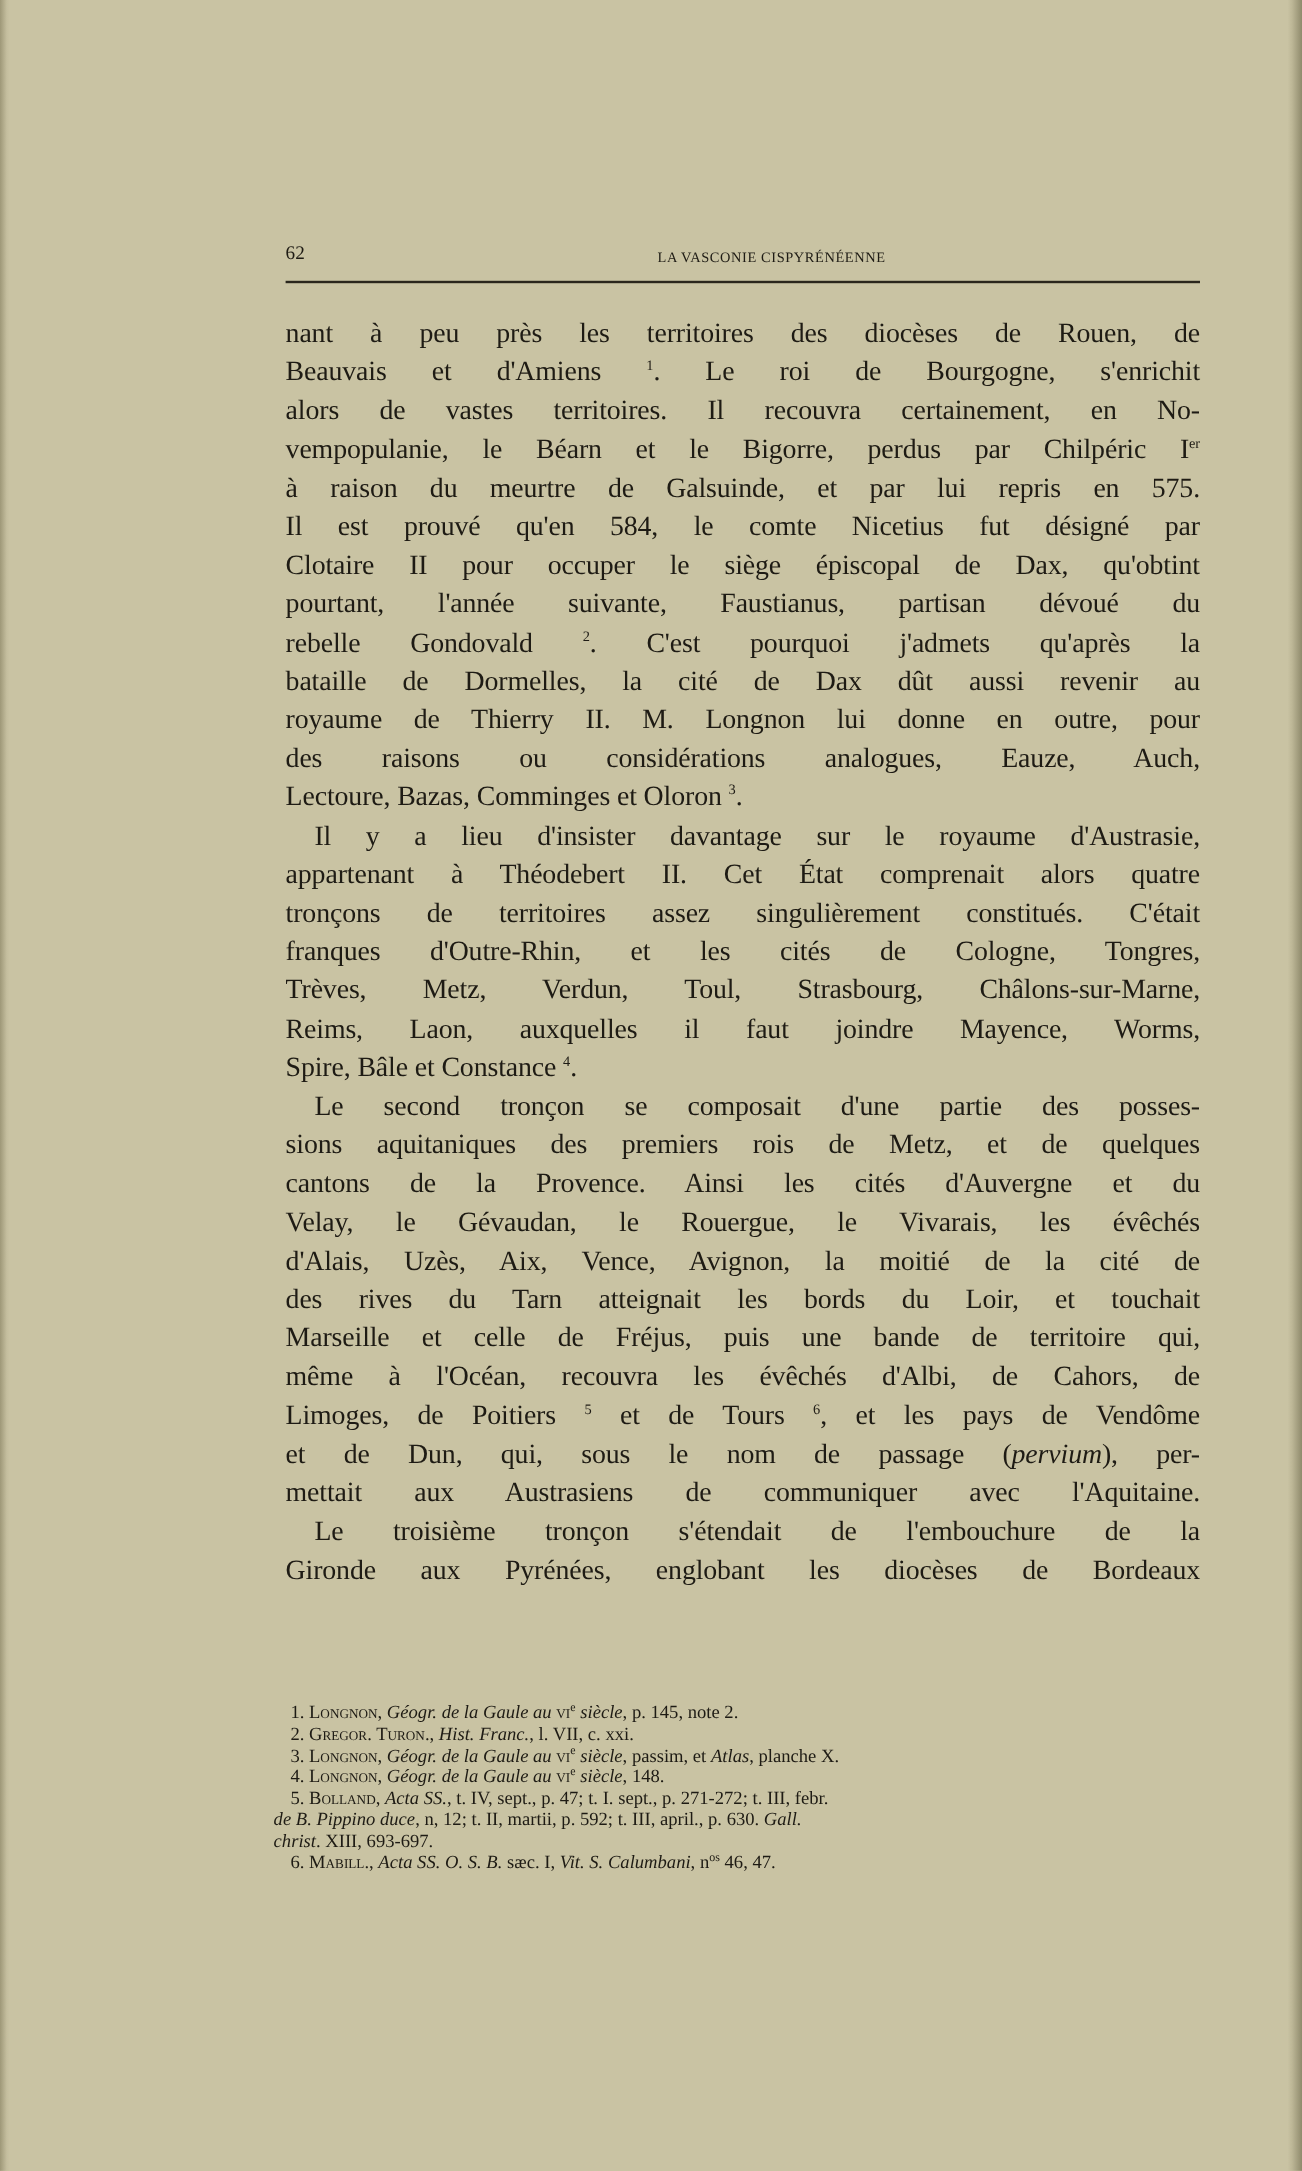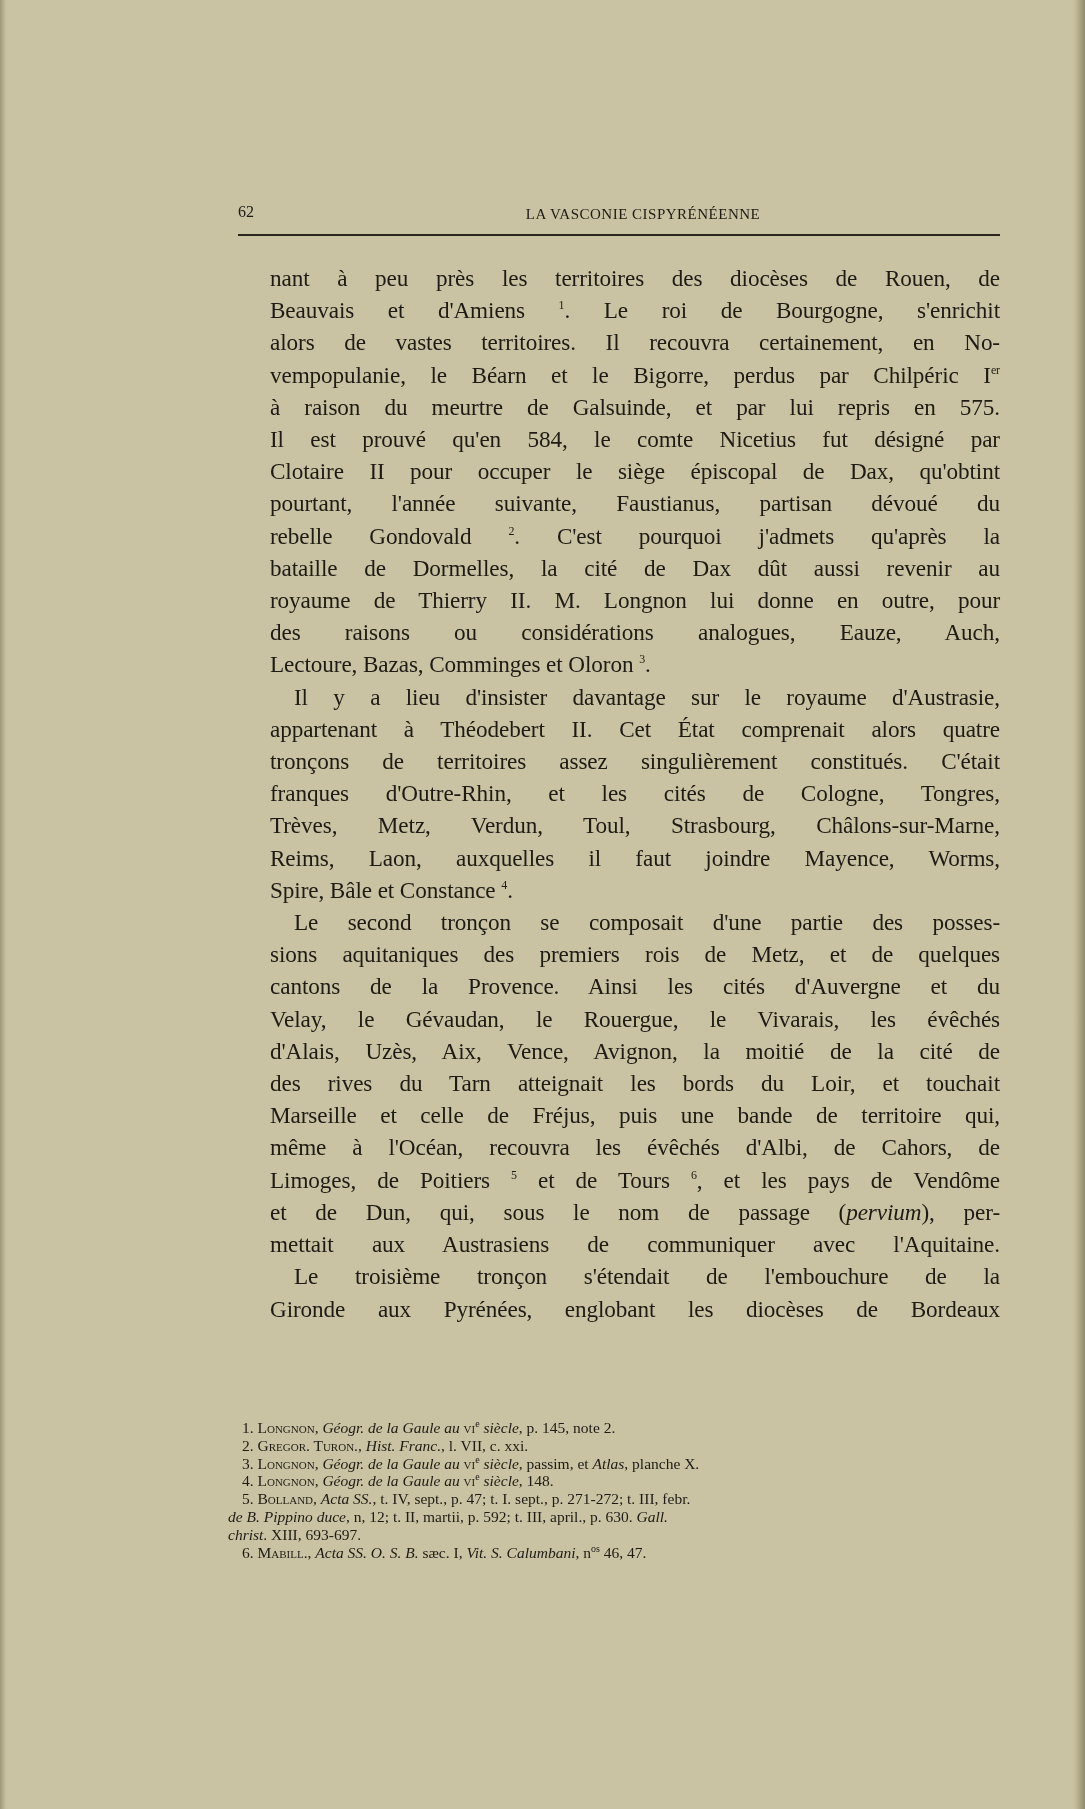--- a/index.html
+++ b/index.html
@@ -23,32 +23,31 @@
   }
   .running-head {
     position: relative; height: 30px;
   }
   .page-number {
     position: absolute; left: 0; top: 0;
     font-size: 16px; line-height: 28px;
   }
   .running-title {
     position: absolute; left: 18px; right: 0; top: 6px; text-align: center;
-    font-size: 15px; letter-spacing: 0.5px; line-height: 20px;
+    font-size: 12px; letter-spacing: 0.5px; line-height: 20px;
     padding-left: 30px;
   }
   .head-rule {
     height: 0; border-top: 2px solid #2a261c; margin-top: 6px; width: 762px;
   }
   .body-text {
     margin-top: 26px;
     font-size: 23.2px; line-height: 32.2px;
     text-align: justify;
     letter-spacing: -0.1px;
-    margin-left: 32px;
   }
   .line { display: block; text-align: justify; text-align-last: justify; white-space: nowrap; }
   .line.last { text-align-last: left; }
   sup { font-size: 12px; line-height: 0; vertical-align: 9px; }
   .footnotes {
     position: absolute; left: 228px; top: 1419px; width: 762px;
     font-size: 15.5px; line-height: 17.8px;
   }
   .fn { display: block; white-space: nowrap; padding-left: 14px; }
   .fn.cont { padding-left: 0; }

